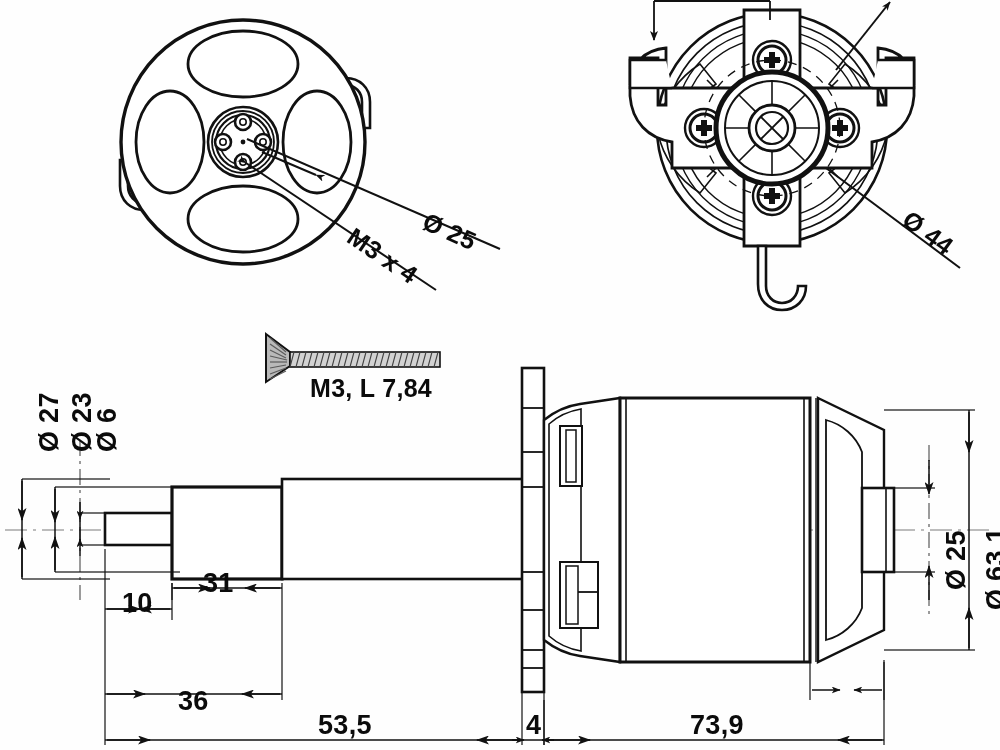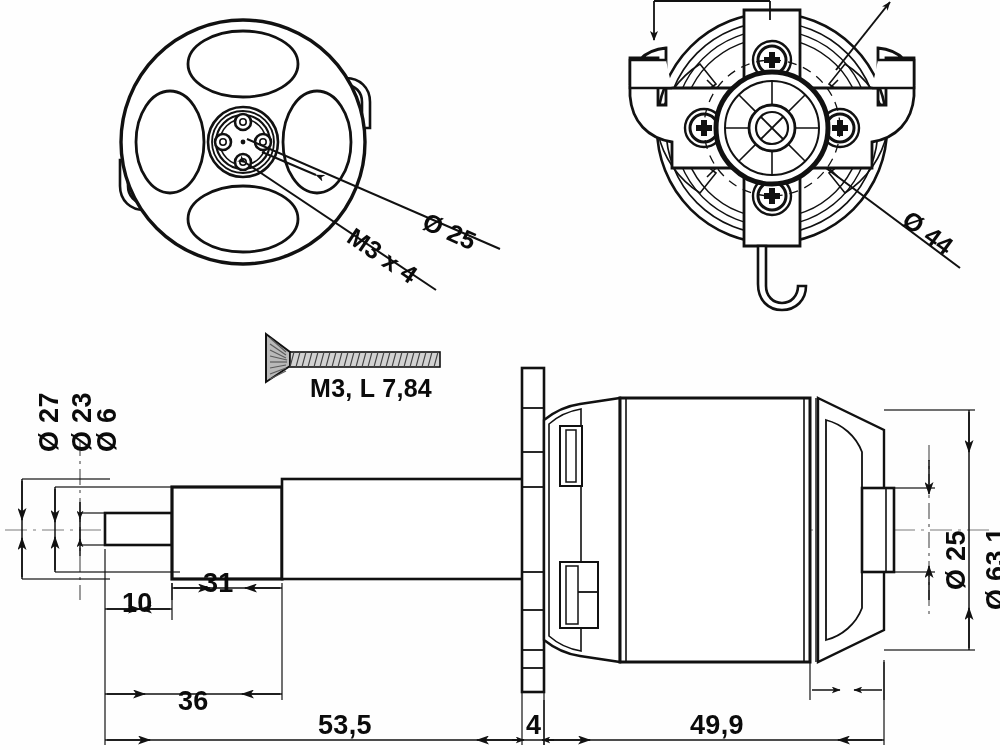--- a/index.html
+++ b/index.html
@@ -332,21 +332,21 @@
 <div class="lbl dim rot90" style="left:92px;top:452px;">Ø 6</div>
 
 <div class="lbl dim rot90" style="left:941px;top:590px;">Ø 25</div>
 <div class="lbl dim rot90" style="left:981px;top:610px;">Ø 63,1</div>
 
 <div class="lbl dim" style="left:122px;top:588px;">10</div>
 <div class="lbl dim" style="left:203px;top:568px;">31</div>
 <div class="lbl dim" style="left:178px;top:686px;">36</div>
 <div class="lbl dim" style="left:318px;top:710px;">53,5</div>
 <div class="lbl dim" style="left:526px;top:710px;">4</div>
-<div class="lbl dim" style="left:690px;top:710px;">49,9</div>
+<div class="lbl dim" style="left:690px;top:710px;">73,9</div>
 
 <div class="lbl lean" style="left:430px;top:207px;transform:rotate(24deg);transform-origin:0 0;">Ø 25</div>
 <div class="lbl lean" style="left:358px;top:222px;transform:rotate(34deg);transform-origin:0 0;">M3 x 4</div>
 
 <div class="lbl lean" style="left:914px;top:205px;transform:rotate(36deg);transform-origin:0 0;">Ø 44</div>
 
 <div class="lbl dimsm" style="left:310px;top:374px;">M3, L 7,84</div>
 
 </div>
 

